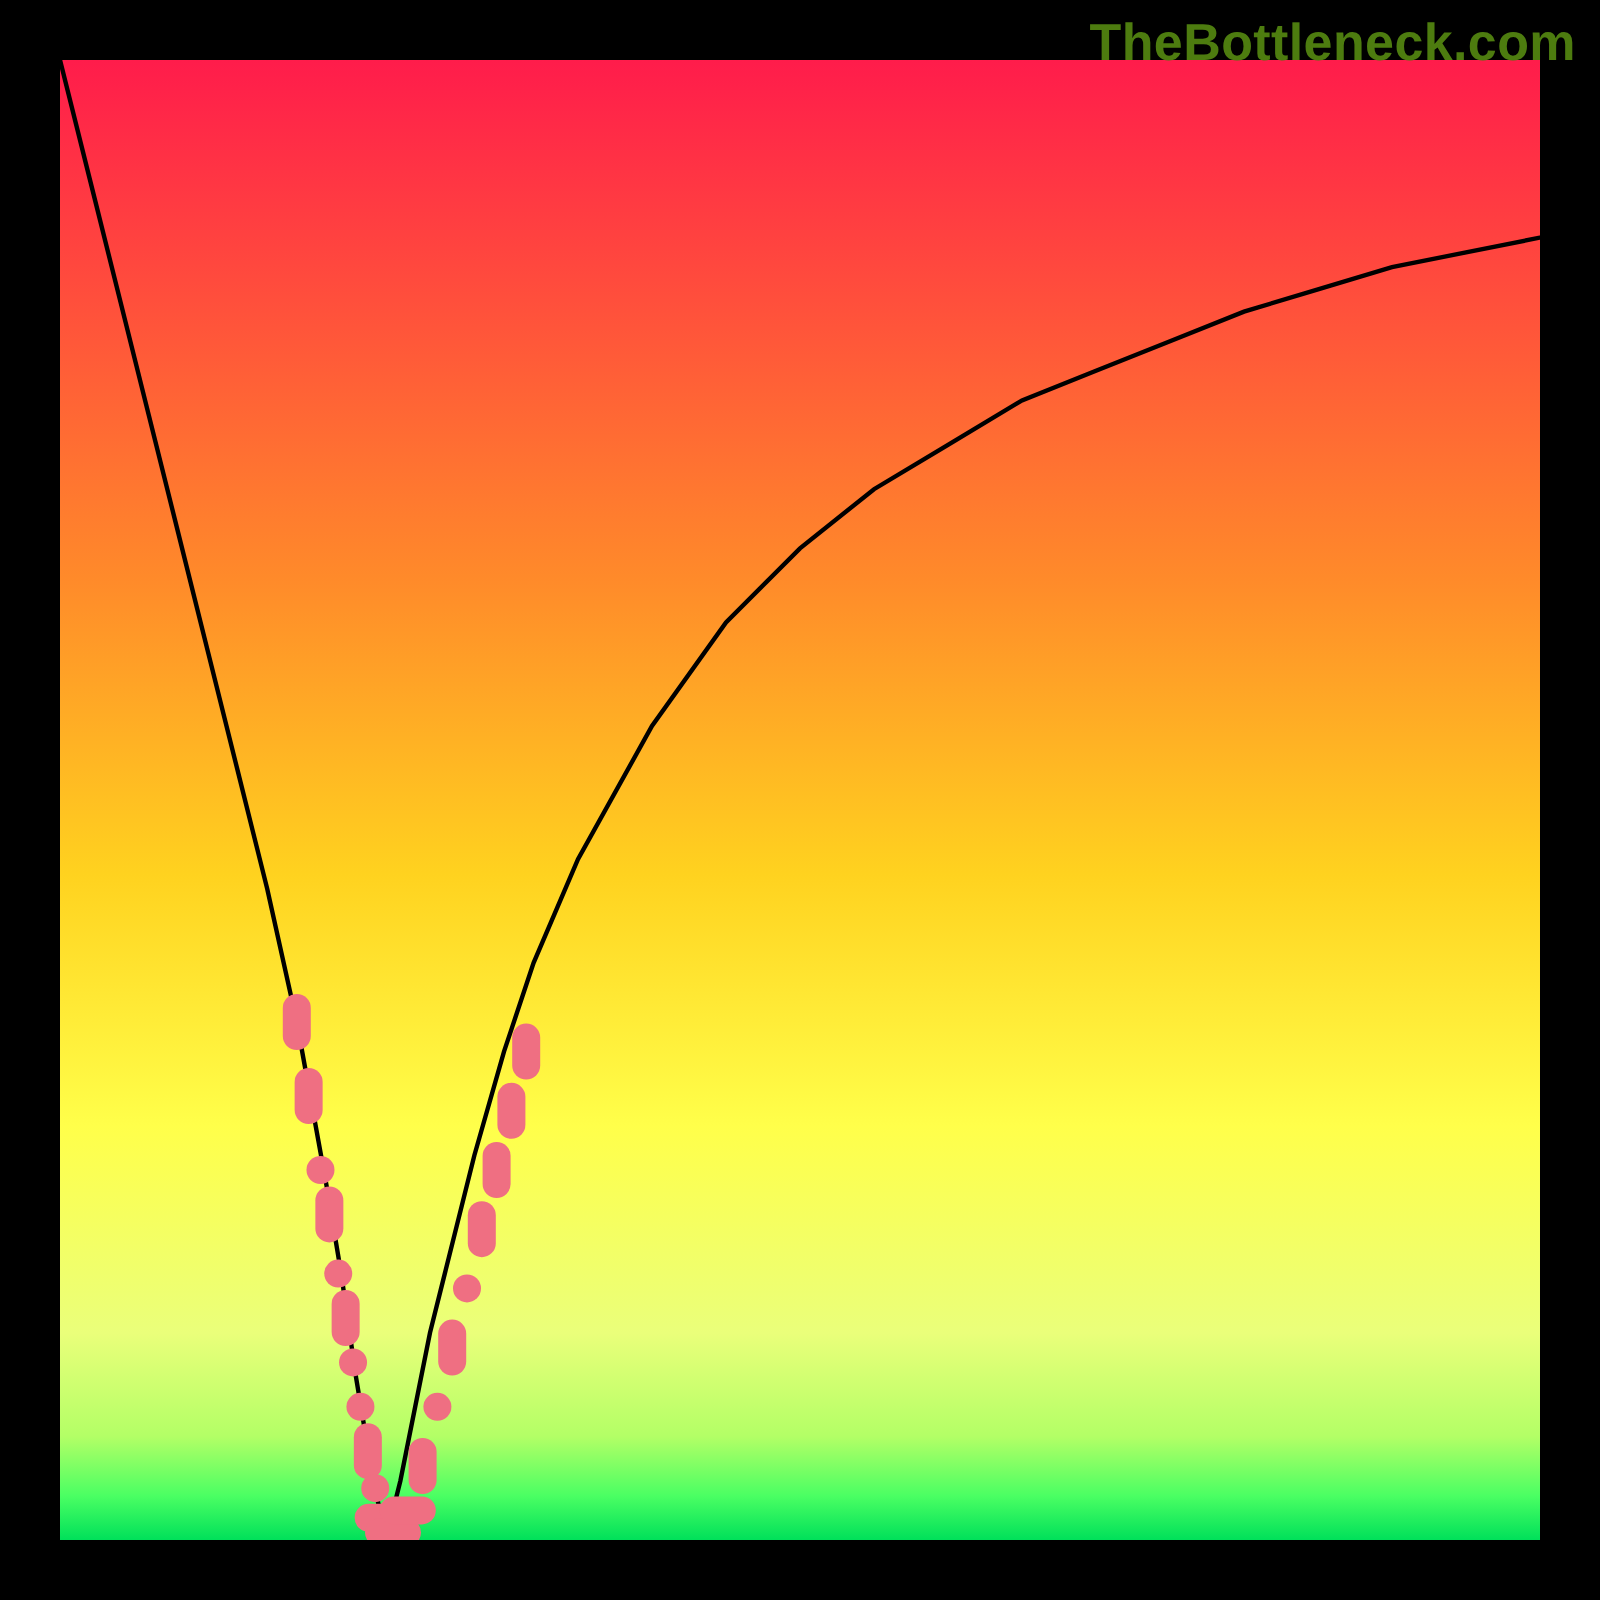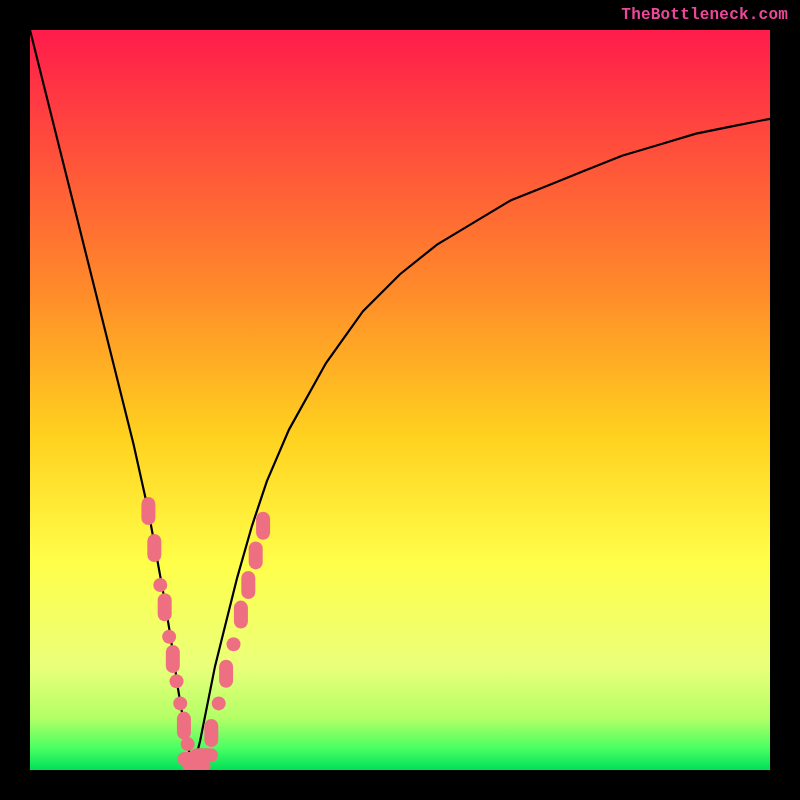--- a/index.html
+++ b/index.html
@@ -20,24 +20,24 @@
     left: 30px;
     top: 30px;
     width: 740px;
     height: 740px;
     overflow: hidden;
   }
   .watermark {
     position: absolute;
     top: 6px;
     right: 12px;
-    font-family: Liberation Mono, monospace;
-    font-size: 16px;
+    font-family: Liberation Sans, sans-serif;
+    font-size: 26px;
     font-weight: 600;
-    color: #ec4899;
+    color: #4d7c0f;
     letter-spacing: 0.2px;
   }
   svg { display: block; }
 </style>
 </head>
 <body>
 
 <div class="frame">
   <div class="plot-area">
     <svg id="chart-svg" width="740" height="740" viewBox="0 0 740 740" preserveAspectRatio="none">

